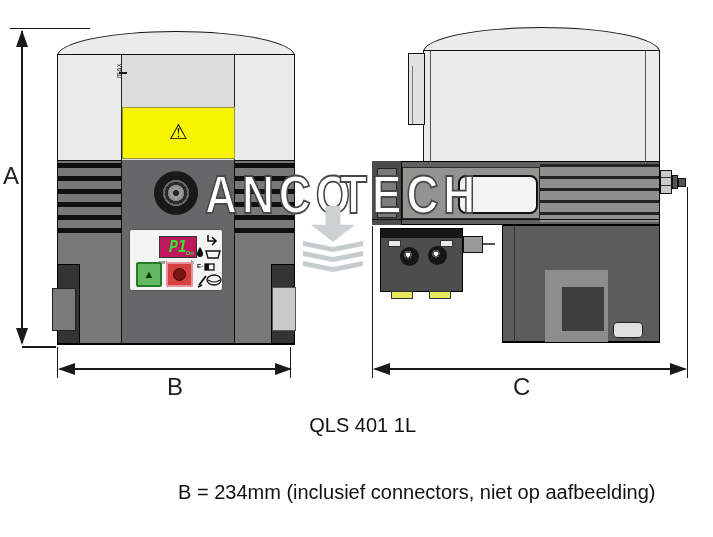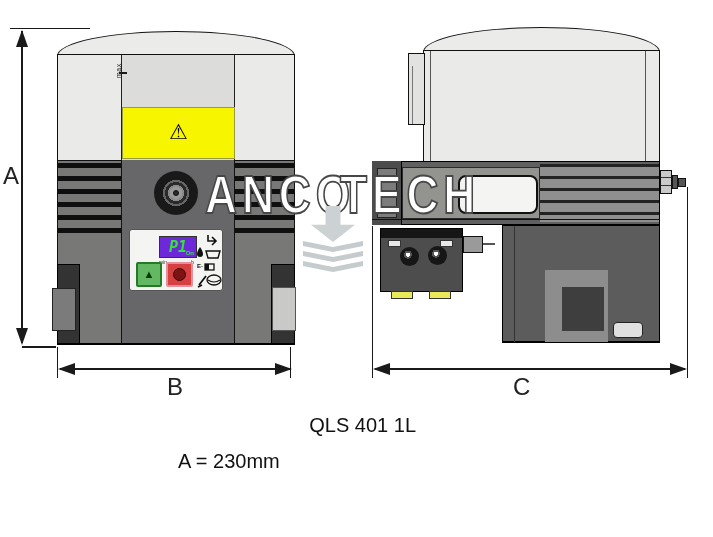--- a/index.html
+++ b/index.html
@@ -26,21 +26,21 @@
   .yellowlabel{background:#f8f500;border:1px solid #9a9a40;text-align:center;}
   .warn{font-size:21px;line-height:1;color:#000;}
   
   .lincoln{background:#fff;border:1px solid #2a4a9a;border-radius:4px;overflow:hidden;}
   .lincoln-word{font-style:italic;font-weight:bold;font-size:10px;letter-spacing:.2px;color:#16368e;text-align:center;line-height:1;}
   .lincoln-bar{background:#cc2027;}
   .skf{background:#1b3f96;color:#fff;font-size:5px;font-weight:bold;text-align:center;line-height:7px;border-radius:1px;}
   .tinytextbar{background:#9a9a9a;}
   
   .cpanel{background:#f4f4f2;border:1px solid #555;border-radius:3px;}
-  .lcd{background:#6d28d9;border:1px solid #333;overflow:hidden;}
+  .lcd{background:#be185d;border:1px solid #333;overflow:hidden;}
   .lcd-val{font-family:"DejaVu Sans Mono", monospace;font-style:italic;font-weight:bold;
            font-size:15px;line-height:20px;color:#35e23a;text-align:center;}
   .lcd-on{font-size:6px;color:#35e23a;font-weight:bold;}
   .scale-lab{font-size:5px;color:#333;line-height:1;}
   .btn-green{background:#63b863;border:2px solid #257a25;border-radius:2px;text-align:center;}
   .btn-red{background:#d64040;border:2px solid #e2909e;border-radius:2px;}
   .redknob{background:#7d1414;border-radius:50%;border:1px solid #3a0707;}
   .err-lab{font-size:6px;font-weight:bold;color:#111;line-height:1;}
   
   .band{background:#606060;border:1px solid #000;}
@@ -199,15 +199,15 @@
   <div class="abs dimlabel" style="left:513px;top:373px">C</div>
 
   <div class="abs wm-word" style="left:205px;top:167px">ANCO</div>
   <div class="abs wm-word" style="left:340px;top:167px">TECH</div>
   <div class="abs wm-arrow" style="left:311px;top:206px;width:44px;height:36px"></div>
   <div class="abs wm-chev" style="left:303px;top:241px;width:60px;height:11px"></div>
   <div class="abs wm-chev" style="left:303px;top:251px;width:60px;height:11px"></div>
   <div class="abs wm-chev" style="left:303px;top:261px;width:60px;height:11px"></div>
 
   <div class="abs title" style="left:246px;top:414px;width:170px">QLS 401 1L</div>
-  <div class="abs spec" style="left:178px;top:450px">A = 230mm</div>
+  <div class="abs spec" style="left:178px;top:481px">B = 234mm (inclusief connectors, niet op aafbeelding)</div>
 
 </div>
 
 </body></html>

